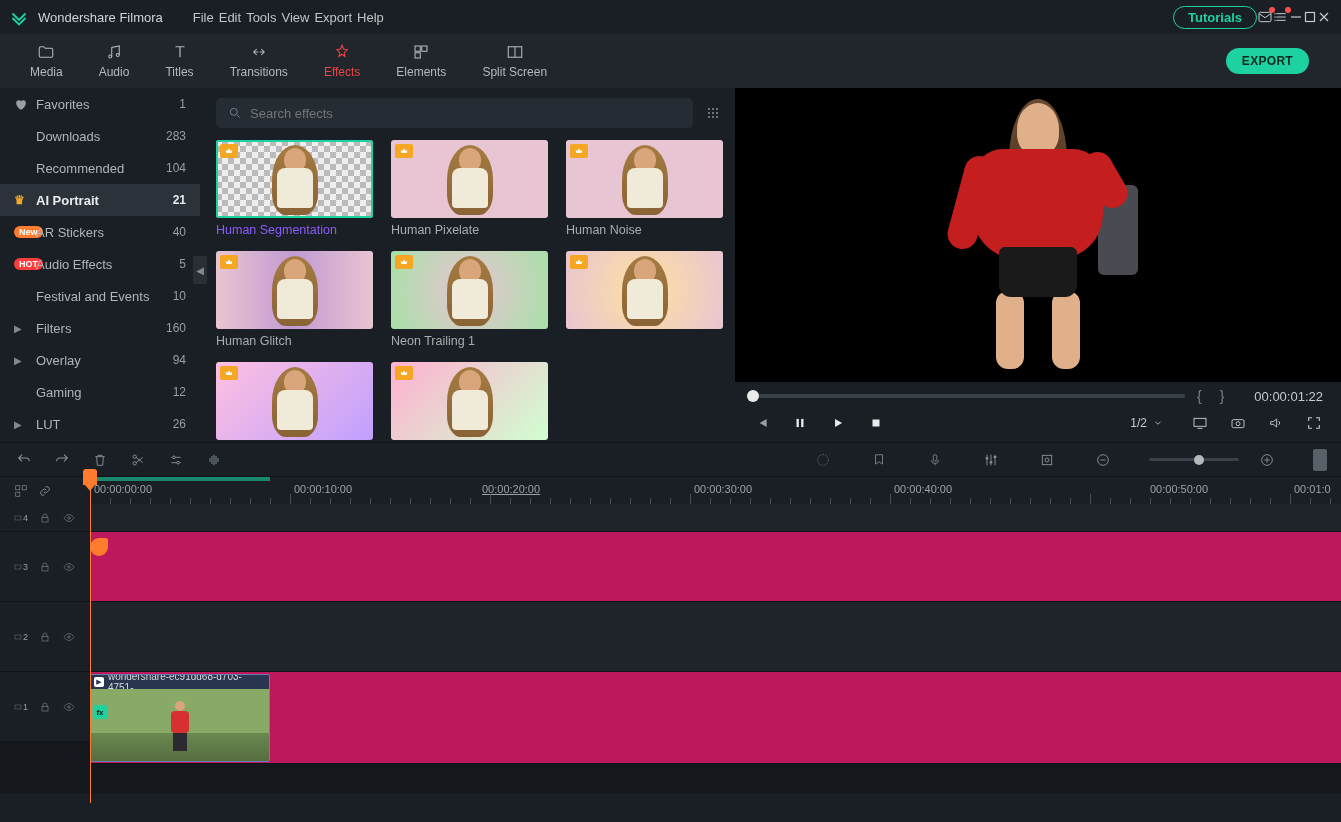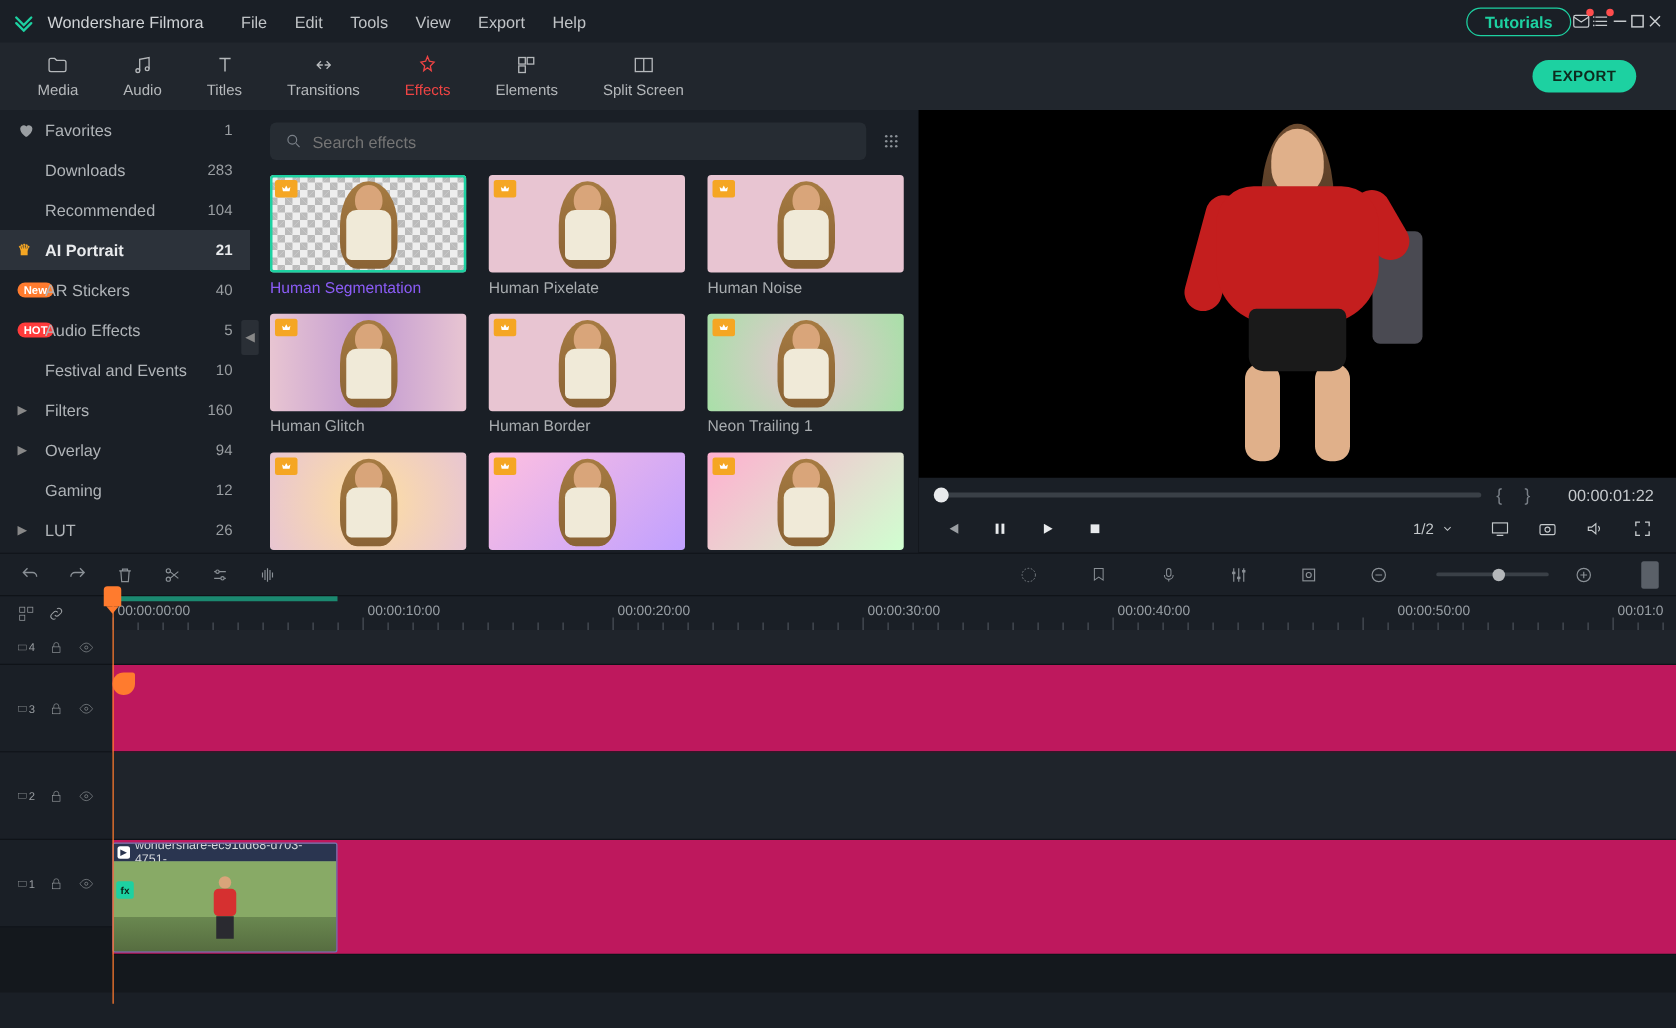--- a/index.html
+++ b/index.html
@@ -2,21 +2,21 @@
 <html><head>
 <meta charset="utf-8">
 <style>
 * { margin:0; padding:0; box-sizing:border-box; font-family:-apple-system,BlinkMacSystemFont,"Segoe UI",sans-serif; user-select:none; }
 body { background:#1a1f26; color:#c5c9cc; font-size:12px; width:1341px; height:822px; overflow:hidden; position:relative; }
 
 
 .title-bar { height:34px; background:#1a1f26; display:flex; align-items:center; padding:0 10px; }
 .logo-icon { width:18px; height:18px; margin-right:10px; display:flex; align-items:center; justify-content:center; }
 .app-title { color:#d0d3d6; font-size:13px; margin-right:30px; }
-.menu-bar { display:flex; gap:22px;text-align:right; }
+.menu-bar { display:flex; gap:5px;text-align:right; }
 .menu-item { color:#c0c3c6; cursor:pointer; font-size:13px; }
 .title-right { margin-left:auto; display:flex; align-items:center; gap:0; }
 .tutorials-btn { border:1.5px solid #1dd1a1; color:#1dd1a1; padding:3px 14px; border-radius:14px; font-size:13px; font-weight:600; cursor:pointer; }
 .title-icon { width:16px; height:16px; cursor:pointer; position:relative; display:flex; align-items:center; justify-content:center; }
 .red-dot { position:absolute; top:-2px; right:-2px; width:6px; height:6px; background:#ff4d4d; border-radius:50%; }
 .win-btn { width:14px; height:14px; cursor:pointer; display:flex; align-items:center; justify-content:center; }
 
 
 .tab-bar { height:54px; background:#21262d; display:flex; align-items:center; padding:0 12px; }
 .tab-item { display:flex; flex-direction:column; align-items:center; justify-content:center; gap:4px; padding:0 18px; cursor:pointer; color:#b5b8bb; height:100%; }
@@ -407,35 +407,20 @@
                 <path d="M4 18L2 8l6 4 4-8 4 8 6-4-2 10z" fill="#fff"></path>
               </svg>
             </div>
             <div class="person-shape">
               <div class="hair"></div>
               <div class="head"></div>
               <div class="body"></div>
             </div>
           </div>
           <div class="effect-label">Human Glitch</div>
-        </div>
-        <div class="effect-item">
-          <div class="thumb" style="background: rgb(232, 197, 210);">
-            <div class="thumb-badge">
-              <svg width="10" height="8" viewBox="0 0 24 24">
-                <path d="M4 18L2 8l6 4 4-8 4 8 6-4-2 10z" fill="#fff"></path>
-              </svg>
-            </div>
-            <div class="person-shape">
-              <div class="hair"></div>
-              <div class="head"></div>
-              <div class="body"></div>
-            </div>
-          </div>
-          <div class="effect-label">Human Border</div>
         </div>
         <div class="effect-item">
           <div class="thumb" style="background: radial-gradient(circle, rgb(232, 197, 210), rgb(168, 224, 168));">
             <div class="thumb-badge">
               <svg width="10" height="8" viewBox="0 0 24 24">
                 <path d="M4 18L2 8l6 4 4-8 4 8 6-4-2 10z" fill="#fff"></path>
               </svg>
             </div>
             <div class="person-shape">
               <div class="hair"></div>
@@ -697,21 +682,21 @@
       <div class="tick-line major" style="left: 200px;"></div>
       <div class="tick-line" style="left: 220px;"></div>
       <div class="tick-line" style="left: 240px;"></div>
       <div class="tick-line" style="left: 260px;"></div>
       <div class="tick-line" style="left: 280px;"></div>
       <div class="tick-line" style="left: 300px;"></div>
       <div class="tick-line" style="left: 320px;"></div>
       <div class="tick-line" style="left: 340px;"></div>
       <div class="tick-line" style="left: 360px;"></div>
       <div class="tick-line" style="left: 380px;"></div>
-      <div class="ruler-label" style="left: 404px;">00:00:20:00</div>
+      <div class="ruler-label" style="left: 392px; text-decoration: underline;">00:00:20:00</div>
       <div class="tick-line major" style="left: 400px;"></div>
       <div class="tick-line" style="left: 420px;"></div>
       <div class="tick-line" style="left: 440px;"></div>
       <div class="tick-line" style="left: 460px;"></div>
       <div class="tick-line" style="left: 480px;"></div>
       <div class="tick-line" style="left: 500px;"></div>
       <div class="tick-line" style="left: 520px;"></div>
       <div class="tick-line" style="left: 540px;"></div>
       <div class="tick-line" style="left: 560px;"></div>
       <div class="tick-line" style="left: 580px;"></div>
@@ -730,21 +715,21 @@
       <div class="tick-line major" style="left: 800px;"></div>
       <div class="tick-line" style="left: 820px;"></div>
       <div class="tick-line" style="left: 840px;"></div>
       <div class="tick-line" style="left: 860px;"></div>
       <div class="tick-line" style="left: 880px;"></div>
       <div class="tick-line" style="left: 900px;"></div>
       <div class="tick-line" style="left: 920px;"></div>
       <div class="tick-line" style="left: 940px;"></div>
       <div class="tick-line" style="left: 960px;"></div>
       <div class="tick-line" style="left: 980px;"></div>
-      <div class="ruler-label" style="left: 1028px;">00:00:50:00</div>
+      <div class="ruler-label" style="left: 1060px;">00:00:50:00</div>
       <div class="tick-line major" style="left: 1000px;"></div>
       <div class="tick-line" style="left: 1020px;"></div>
       <div class="tick-line" style="left: 1040px;"></div>
       <div class="tick-line" style="left: 1060px;"></div>
       <div class="tick-line" style="left: 1080px;"></div>
       <div class="tick-line" style="left: 1100px;"></div>
       <div class="tick-line" style="left: 1120px;"></div>
       <div class="tick-line" style="left: 1140px;"></div>
       <div class="tick-line" style="left: 1160px;"></div>
       <div class="tick-line" style="left: 1180px;"></div>

